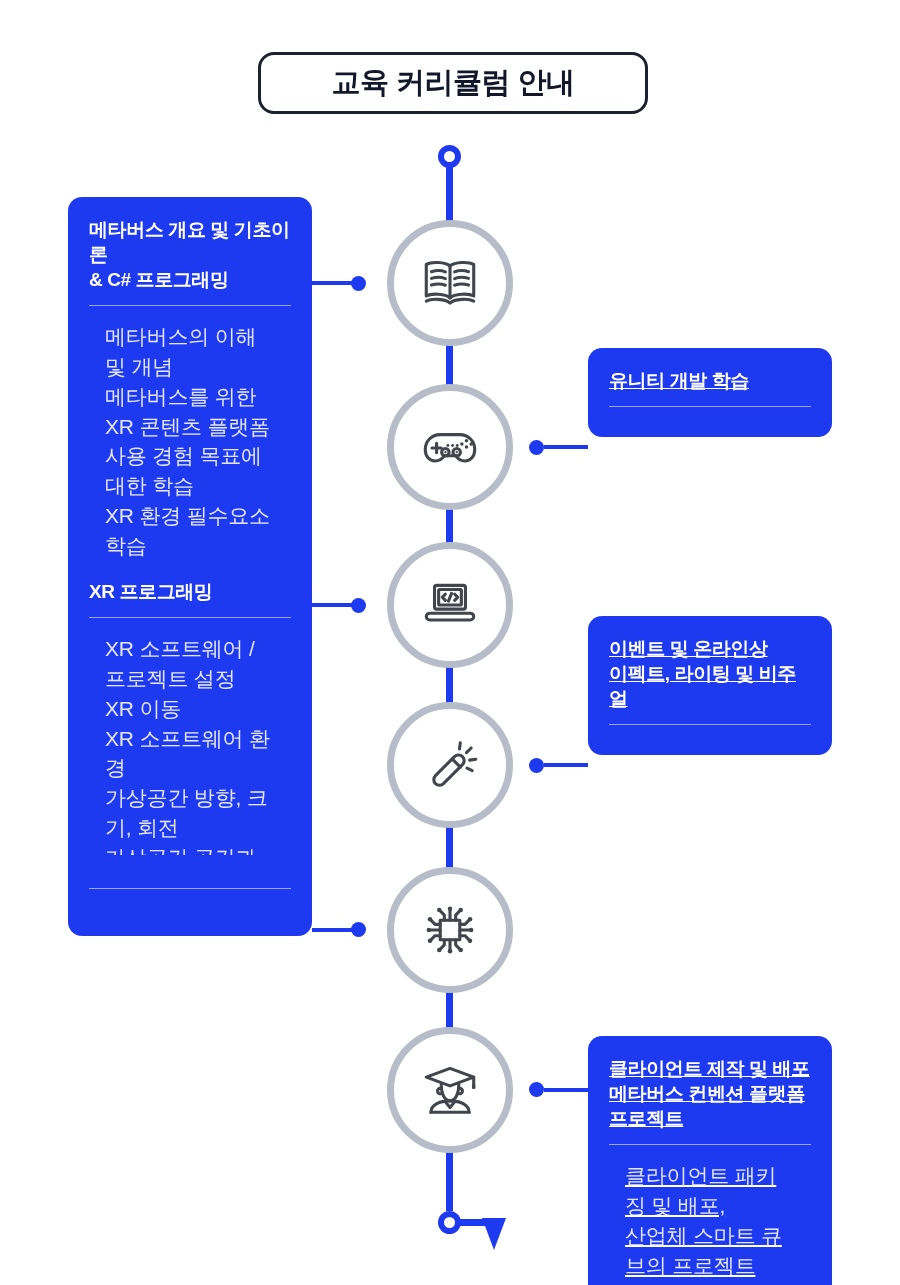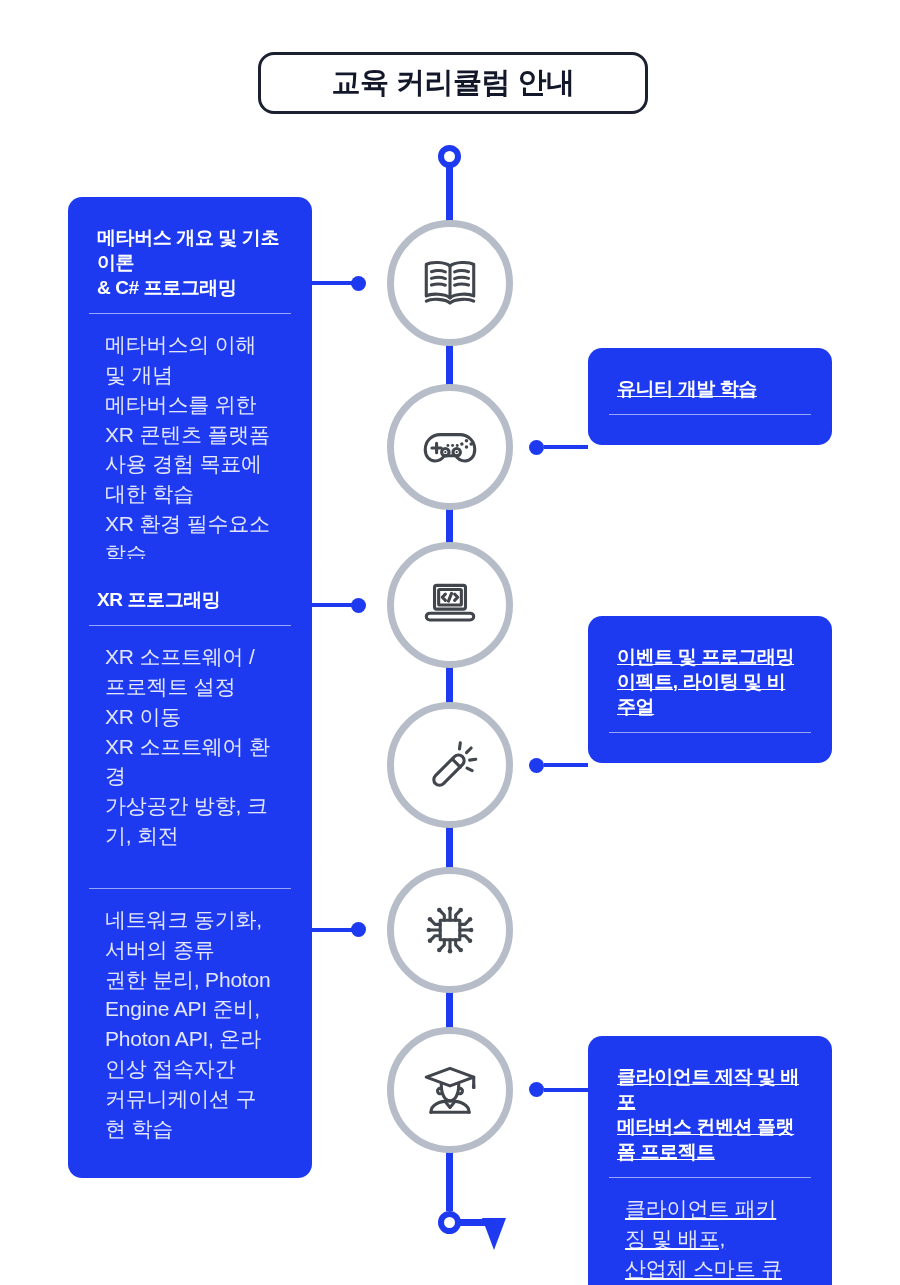--- a/index.html
+++ b/index.html
@@ -29,21 +29,21 @@
     border-radius:50%;background:#fff;display:flex;align-items:center;justify-content:center;
     box-sizing:content-box;
   }
   .node svg{width:66px;height:66px;display:block;}
   .n1{top:220px}.n2{top:384px}.n3{top:542px}.n4{top:702px}.n5{top:867px}.n6{top:1027px}
   
   .panel{
     position:absolute;width:244px;background:#1e3af0;border-radius:14px;
     padding:20px 21px 18px;box-sizing:border-box;color:#fff;
   }
-  .panel h3{margin:8px;font-size:19px;line-height:1.32;font-weight:700;white-space:pre-line;letter-spacing:-0.4px;}
+  .panel h3{margin:0;font-size:19px;line-height:1.32;font-weight:700;white-space:pre-line;letter-spacing:-0.4px;}
   .panel .rule{border:none;border-top:1.5px solid rgba(255,255,255,.55);margin:13px 0 12px;}
   .panel p{margin:16px;font-size:21px;line-height:1.42;color:rgba(255,255,255,.88);white-space:pre-line;letter-spacing:-0.2px;}
   .p-l{left:68px;}
   .p-r{left:588px;text-decoration:underline;}
   .p1{top:197px}.p2{top:348px}.p3{top:559px}.p4{top:616px}.p5{top:855px}.p6{top:1036px}
   
   .conn{position:absolute;height:3.5px;background:#1e3af0;}
   .dot{position:absolute;width:15px;height:15px;border-radius:50%;background:#1e3af0;}
   .c1{left:312px;top:281px;width:47px}.d1{left:351px;top:276px}
   .c2{left:544px;top:445px;width:44px}.d2{left:529px;top:440px}
@@ -201,31 +201,27 @@
     <h3>XR 프로그래밍</h3>
     <hr class="rule">
     <p>XR 소프트웨어 / 프로젝트 설정
 XR 이동
 XR 소프트웨어 환경
 가상공간 방향, 크기, 회전
 가상공간 공간과 움직임</p>
   </div>
 
   <div class="panel p-r p4">
-    <h3>이벤트 및 프로그래밍
+    <h3>이벤트 및 온라인상
 이펙트, 라이팅 및 비주얼</h3>
     <hr class="rule">
   </div>
 
   <div class="panel p-l p5">
     <hr class="rule">
-    <p>네트워크 동기화, 서버의 종류
-권한 분리, Photon Engine API 준비,
-Photon API, 온라인상 접속자간
-커뮤니케이션 구현 학습</p>
   </div>
 
   <div class="panel p-r p6">
     <h3>클라이언트 제작 및 배포
 메타버스 컨벤션 플랫폼 프로젝트</h3>
     <hr class="rule">
     <p>클라이언트 패키징 및 배포,
 산업체 스마트 큐브의 프로젝트
 XR기술 기반 메타버스 컨벤션
 플랫폼 제작 실습</p>

